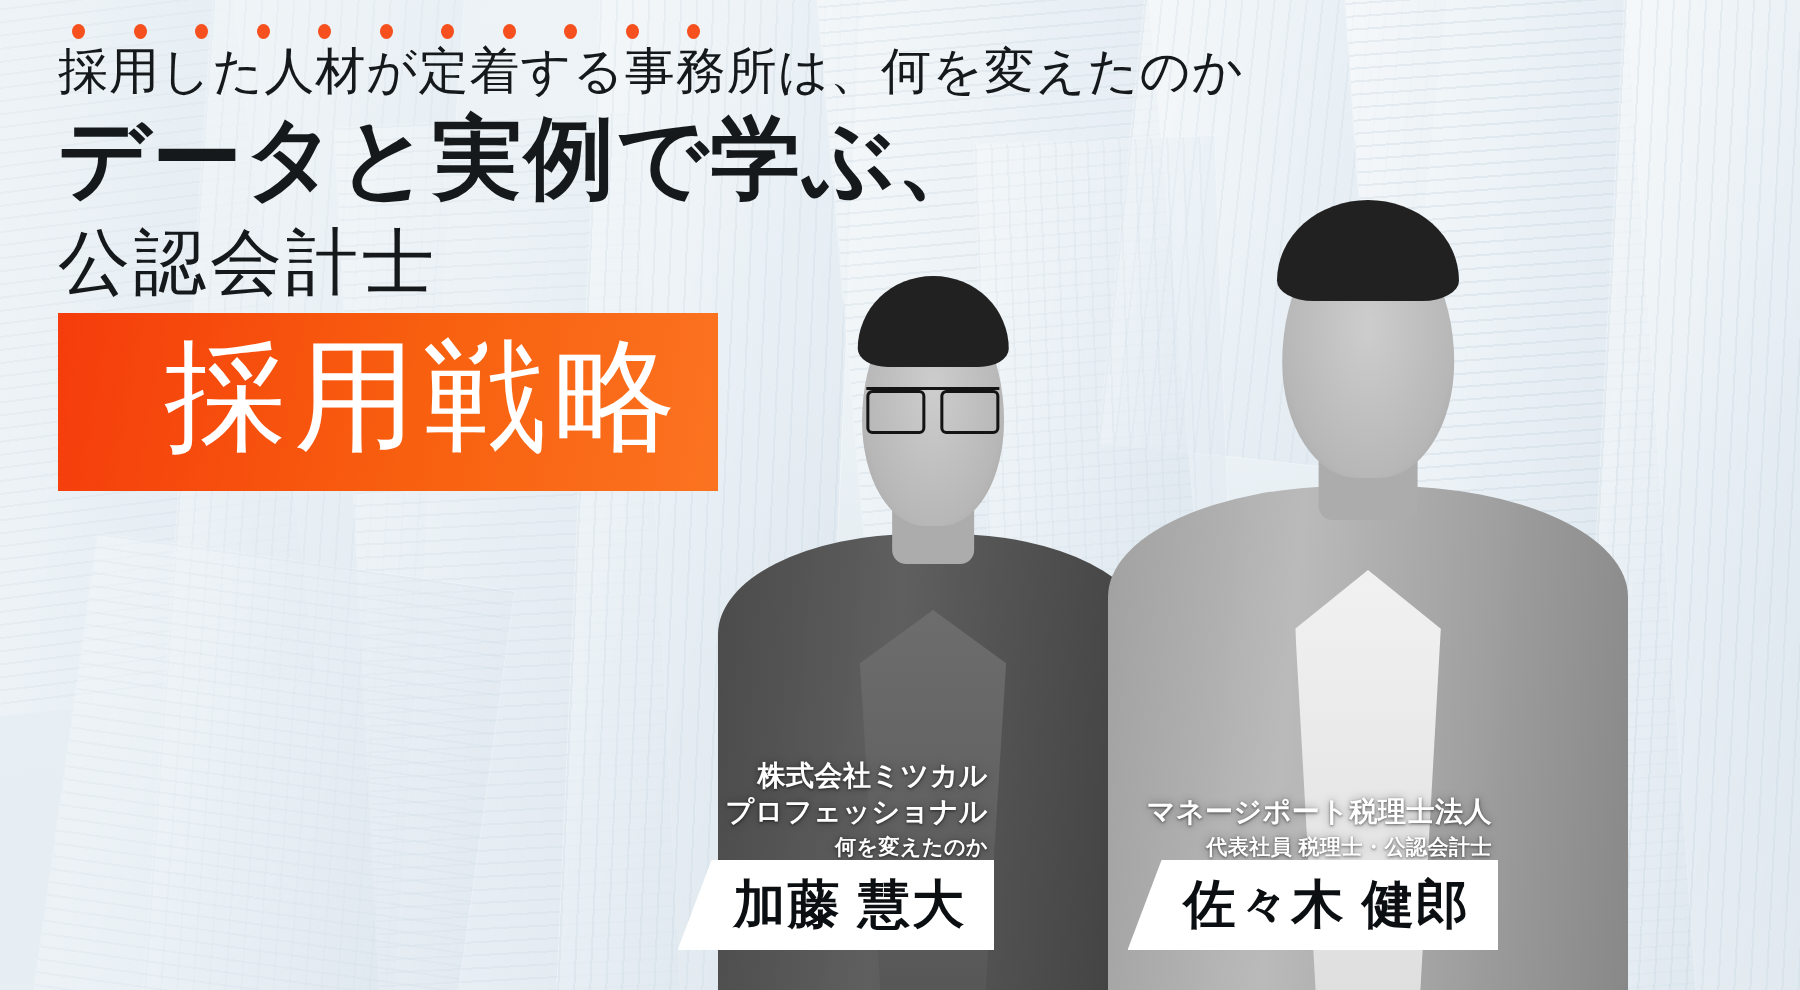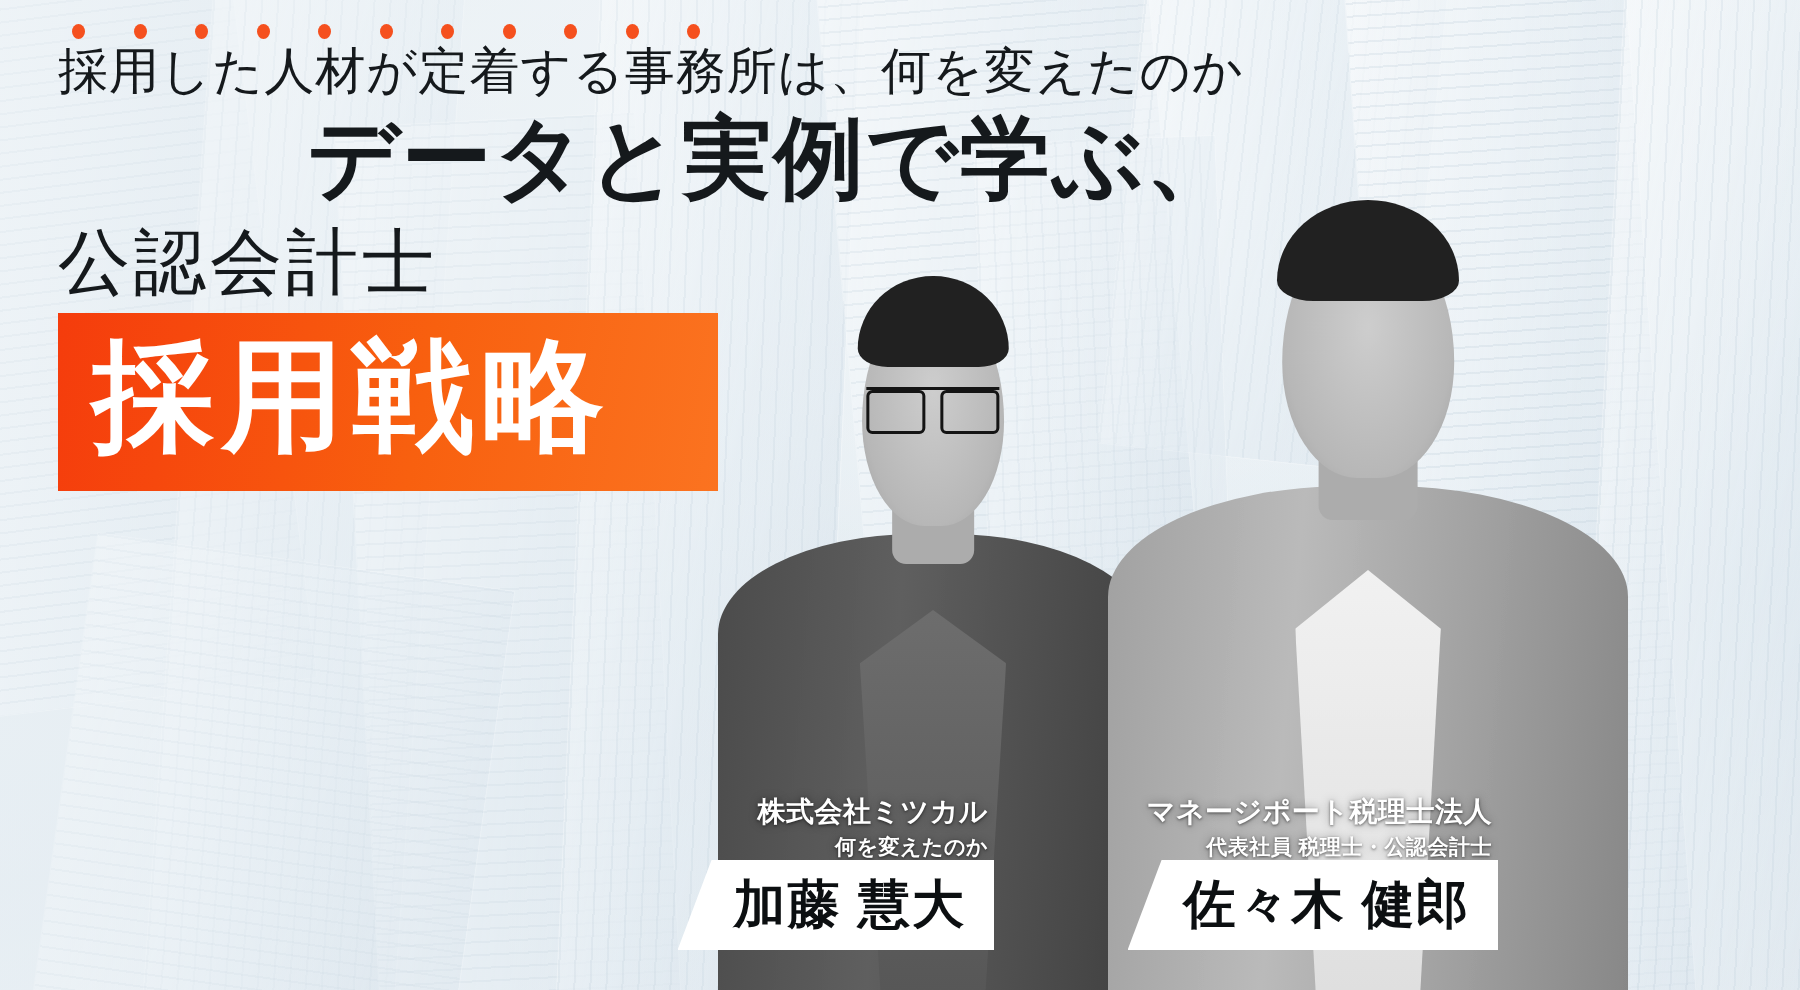--- a/index.html
+++ b/index.html
@@ -109,21 +109,20 @@
 
   .line-big {
     font-family: "Liberation Serif", "DejaVu Serif", serif;
     font-weight: 700;
     font-size: 90px;
     line-height: 1.12;
     color: #15191c;
     letter-spacing: 2px;
     margin-top: 8px;
     white-space: nowrap;
-    text-align: right;
   }
 
   .line-big2 {
     font-family: "Liberation Serif", "DejaVu Serif", serif;
     font-weight: 400;
     font-size: 72px;
     line-height: 1.1;
     color: #15191c;
     letter-spacing: 4px;
     margin-top: 14px;
@@ -133,26 +132,27 @@
   .keyword-box {
     display: inline-block;
     margin-top: 10px;
     background: linear-gradient(100deg, #f53c0c 0%, #f8600f 55%, #fb7320 100%);
     padding: 6px 34px 16px 34px;
     box-sizing: border-box;
     width: 660px;
   }
   .keyword-text {
     font-family: "Liberation Serif", "DejaVu Serif", serif;
-    font-weight: 700;
+    font-weight: 400;
     font-size: 122px;
     line-height: 1.28;
     color: #ffffff;
     letter-spacing: 8px;
     white-space: nowrap;
+    text-align: right;
   }
 
   
   .date-block {
     position: absolute;
     left: 62px;
     bottom: 36px;
     display: flex;
     flex-direction: column;
     gap: 4px;
@@ -419,20 +419,21 @@
     <div class="person p2">
       <div class="torso"></div>
       <div class="shirt"></div>
       <div class="neck"></div>
       <div class="head"></div>
       <div class="hair"></div>
     </div>
 
     <div class="caption cap1">
       <div class="cap-org">株式会社ミツカル</div>
+      <div class="cap-org">プロフェッショナル</div>
       <div class="cap-role">何を変えたのか</div>
     </div>
 
     <div class="nameplate np1">加藤 慧大</div>
 
     <div class="caption cap2">
       <div class="cap-org">マネージポート税理士法人</div>
       <div class="cap-role">代表社員 税理士・公認会計士</div>
     </div>
 

